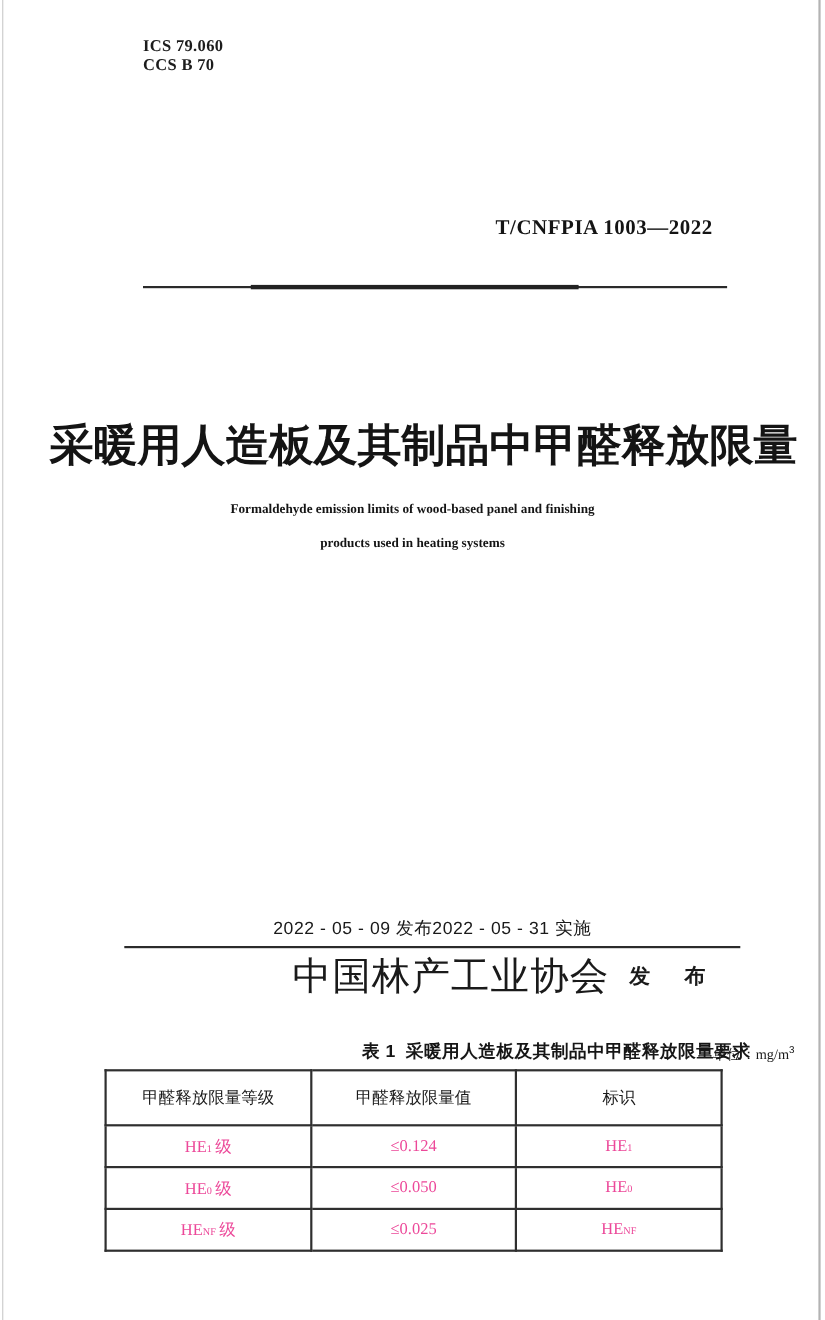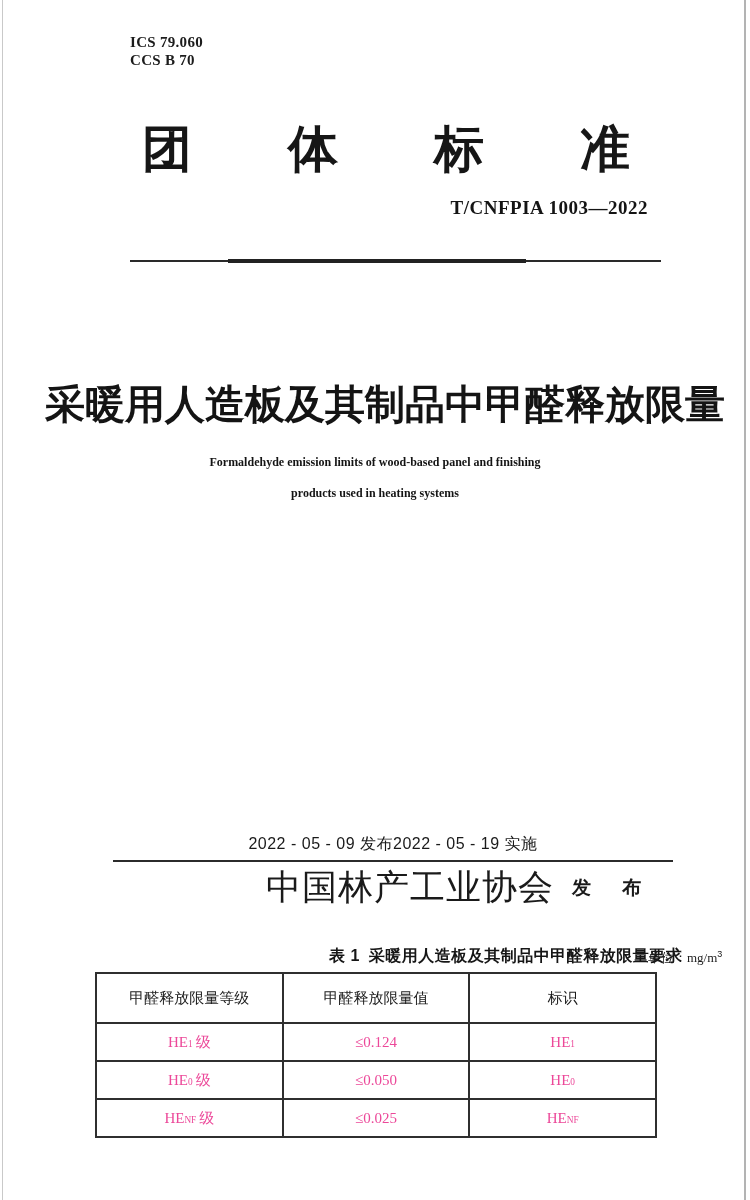--- a/index.html
+++ b/index.html
@@ -132,37 +132,36 @@
 <div class="page">
 
   <div class="edge-line-left"></div>
   <div class="edge-line-right"></div>
 
   <div class="ics-block">
     <div>ICS 79.060</div>
     <div>CCS B 70</div>
   </div>
 
-  <div class="doc-type-title">团体标准</div>
 
   <div class="standard-number">T/CNFPIA 1003—2022</div>
 
   <div class="rule-base"></div>
   <div class="rule-mid"></div>
 
   <div class="main-title-zh">采暖用人造板及其制品中甲醛释放限量</div>
 
   <div class="main-title-en">
     <div>Formaldehyde emission limits of wood-based panel and finishing</div>
     <div>products used in heating systems</div>
   </div>
 
   <div class="date-row">
     <span>2022 - 05 - 09 发布</span>
-    <span>2022 - 05 - 19 实施</span>
+    <span>2022 - 05 - 31 实施</span>
   </div>
 
   <div class="publisher-row">
     <span class="publisher-name">中国林产工业协会</span>
     <span class="publisher-action">发 布</span>
   </div>
 
   <div class="table-caption">
     <span class="cap-label">表 1</span><span>采暖用人造板及其制品中甲醛释放限量要求</span>
   </div>

